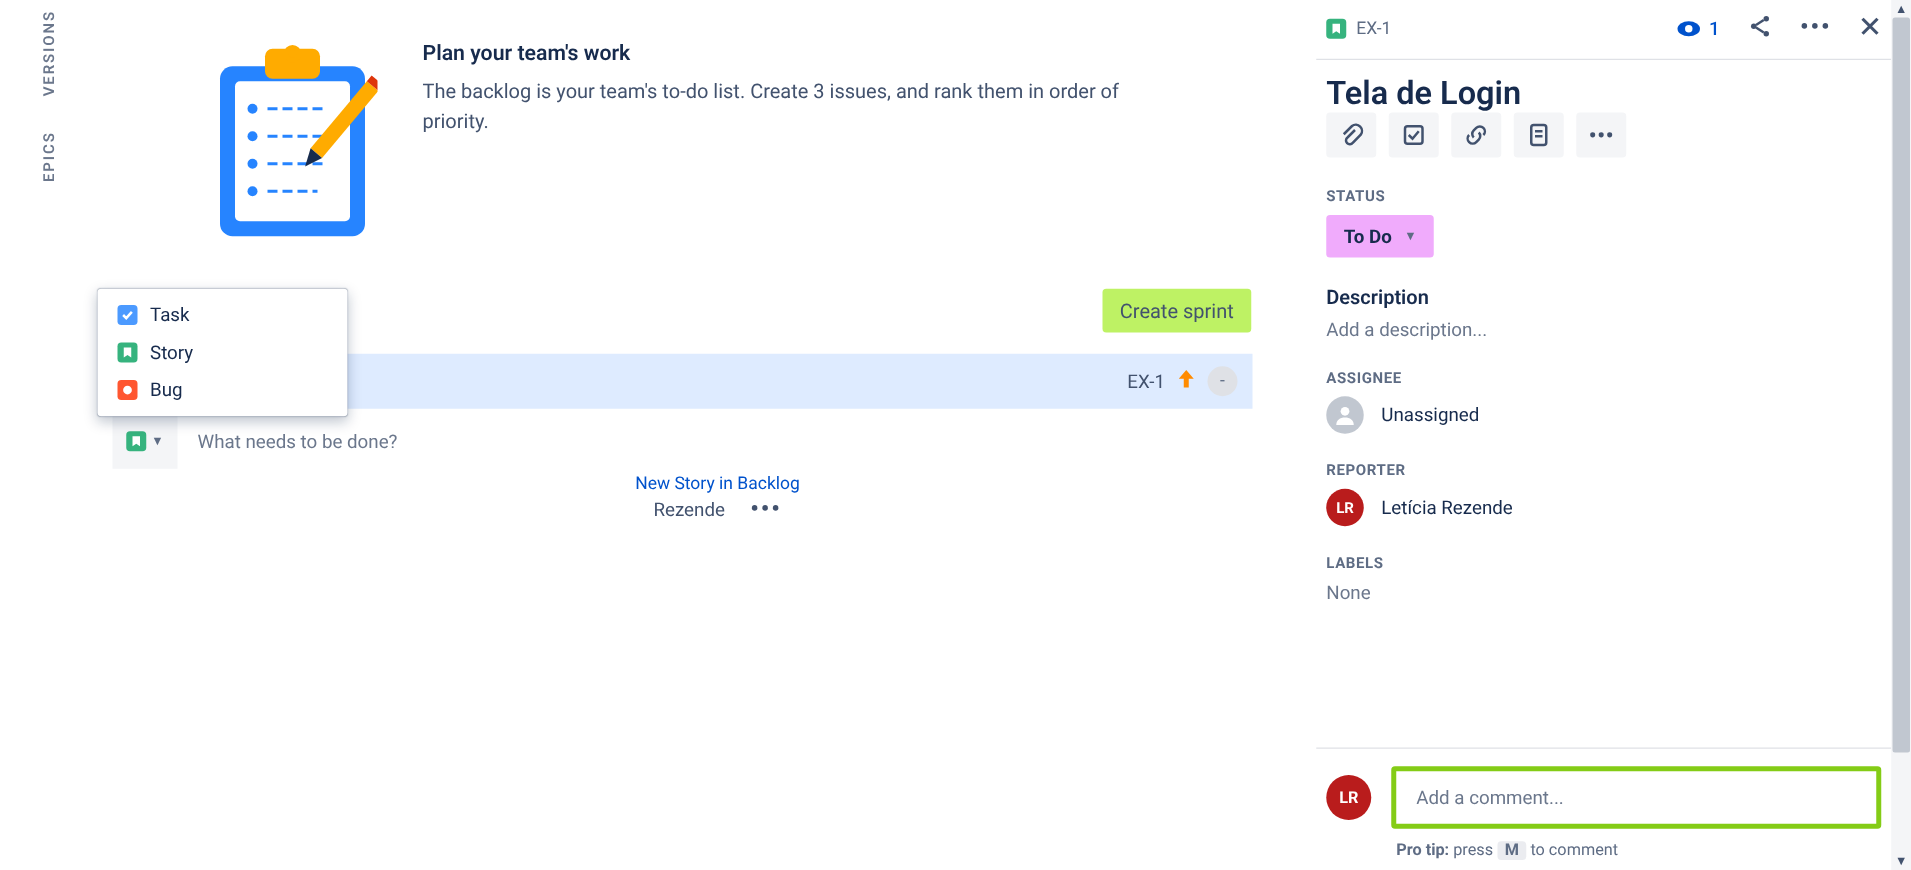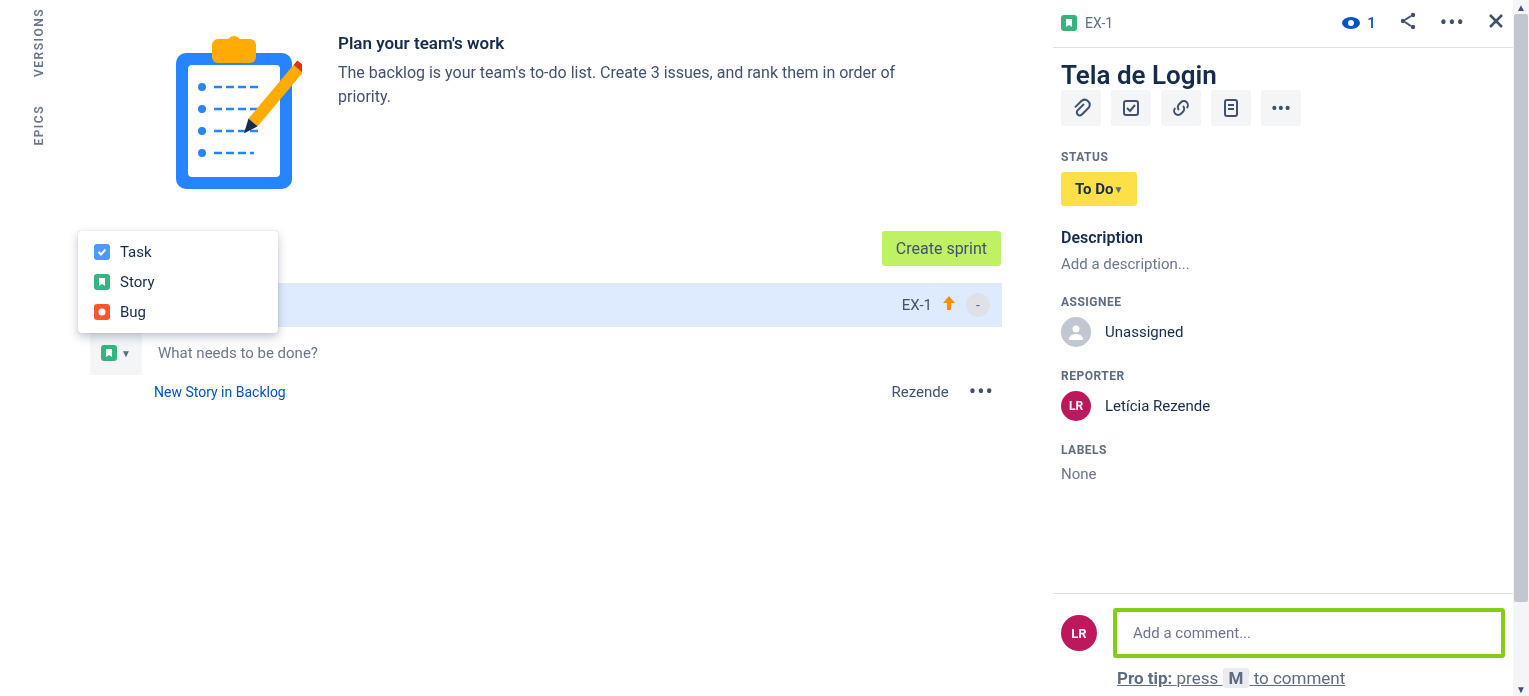--- a/index.html
+++ b/index.html
@@ -37,21 +37,21 @@
   .assignee-chip { width: 24px; height: 24px; border-radius: 50%; background: #DFE1E6; display: flex; align-items: center; justify-content: center; font-size: 14px; color: #5E6C84; }
 
   
   .inline-create { position: absolute; left: 90px; top: 331px; width: 912px; }
   .inline-top { display: flex; align-items: center; gap: 12px; }
   .type-selector { width: 52px; height: 44px; background: #F4F5F7; display: flex; align-items: center; justify-content: center; gap: 4px; cursor: pointer; }
   .type-selector .type-icon { width: 16px; height: 16px; }
   .chev { color: #5E6C84; font-size: 10px; }
   .summary-input { flex: 1; border: none; outline: none; font-size: 15px; color: #172B4D; background: transparent; padding: 10px 4px; }
   .summary-input::placeholder { color: #6B778C; }
-  .inline-bottom { display: flex; align-items: center; justify-content: space-between; padding-left: 64px; padding-right: 8px; margin-top: 4px; }
+  .inline-bottom { display: flex; align-items: center; justify-content: space-between; padding-left: 64px; padding-right: 8px; margin-top: 4px; flex-direction: column; }
   .helper-text { font-size: 14px; color: #0052CC; }
   .inline-actions { display: flex; align-items: center; gap: 20px; }
   .cancel-btn { background: none; border: none; font-size: 15px; color: #42526E; cursor: pointer; }
   .more-dots { color: #42526E; cursor: pointer; font-size: 22px; letter-spacing: 1px; }
 
   
   .detail { position: absolute; right: 16px; top: 0; width: 460px; height: 696px; background: #fff; display: flex; flex-direction: column; }
   .detail-header { display: flex; align-items: center; justify-content: space-between; padding: 10px 8px 12px 8px; border-bottom: 1px solid #DFE1E6; }
   .detail-left { display: flex; align-items: center; gap: 8px; }
   .detail-key { font-size: 14px; color: #5E6C84; }
@@ -61,34 +61,34 @@
   .watch-count { font-size: 15px; color: #0052CC; font-weight: 500; }
   .hdr-icon { cursor: pointer; color: #42526E; }
 
   .detail-body { padding: 12px 8px 0 8px; flex: 1; overflow-y: auto; }
   .issue-title { font-size: 26px; font-weight: 600; color: #172B4D; }
   .action-row { display: flex; gap: 10px; margin-bottom: 24px; }
   .action-btn { width: 40px; height: 36px; background: #F4F5F7; border: none; border-radius: 3px; display: flex; align-items: center; justify-content: center; cursor: pointer; color: #42526E; }
 
   .field-label { font-size: 12px; letter-spacing: 0.5px; font-weight: 700; color: #5E6C84; margin-bottom: 8px; }
   .field-block { margin-bottom: 22px; }
-  .status-btn { background: #fde047; border: none; border-radius: 3px; padding: 8px 14px; font-size: 15px; font-weight: 700; color: #172B4D; display: flex; align-items: center; cursor: pointer; }
+  .status-btn { background: #f0abfc; border: none; border-radius: 3px; padding: 8px 14px; font-size: 15px; font-weight: 700; color: #172B4D; display: flex; align-items: center; gap: 10px; cursor: pointer; }
   .desc-placeholder { font-size: 15px; color: #6B778C; cursor: text; }
   .user-row { display: flex; align-items: center; gap: 14px; }
   .avatar { width: 30px; height: 30px; border-radius: 50%; display: flex; align-items: center; justify-content: center; font-size: 12px; font-weight: 700; color: #fff; }
   .avatar.gray { background: #C1C7D0; color: #fff; }
-  .avatar.red  { background: #be185d; }
+  .avatar.red  { background: #b91c1c; }
   .user-name { font-size: 15px; color: #172B4D; }
   .labels-val { font-size: 15px; color: #6B778C; }
 
   .detail-footer { border-top: 1px solid #DFE1E6; padding: 14px 8px 8px 8px; }
   .comment-row { display: flex; align-items: center; gap: 16px; }
   .comment-input { flex: 1; border: 4px solid #84cc16; border-radius: 3px; padding: 12px 16px; font-size: 15px; color: #172B4D; outline: none; }
   .comment-input::placeholder { color: #6B778C; }
-  .pro-tip { margin-top: 10px; margin-left: 56px; font-size: 17px; color: #5E6C84; text-decoration: underline; }
+  .pro-tip { margin-top: 10px; margin-left: 56px; font-size: 13px; color: #5E6C84; }
   .pro-tip strong { color: #5E6C84; font-weight: 700; }
   .key-chip { display: inline-block; background: #EBECF0; border-radius: 3px; padding: 0 6px; font-weight: 700; color: #5E6C84; }
 
   
   .scrollbar { position: absolute; right: 0; top: 0; width: 16px; height: 696px; background: #F4F5F7; }
   .scroll-thumb { position: absolute; right: 1px; top: 14px; width: 14px; height: 588px; background: #C1C7D0; border-radius: 2px; }
   .scroll-arrow { position: absolute; left: 0; width: 16px; height: 14px; color: #42526E; font-size: 10px; display: flex; align-items: center; justify-content: center; }
   .scroll-arrow.up { top: 0; }
   .scroll-arrow.down { bottom: 0; }
 </style>

